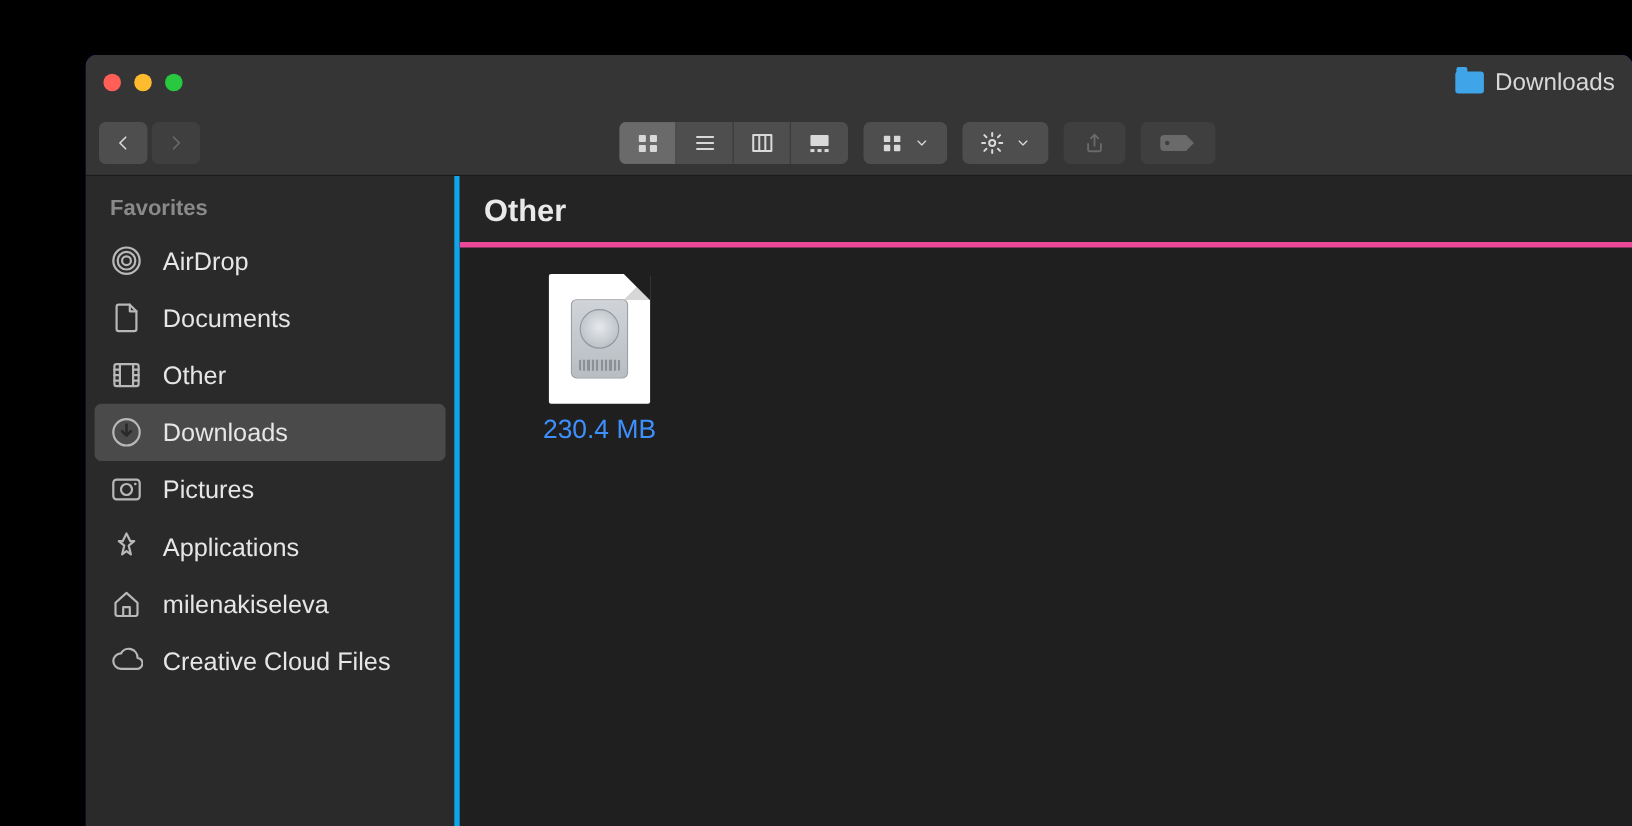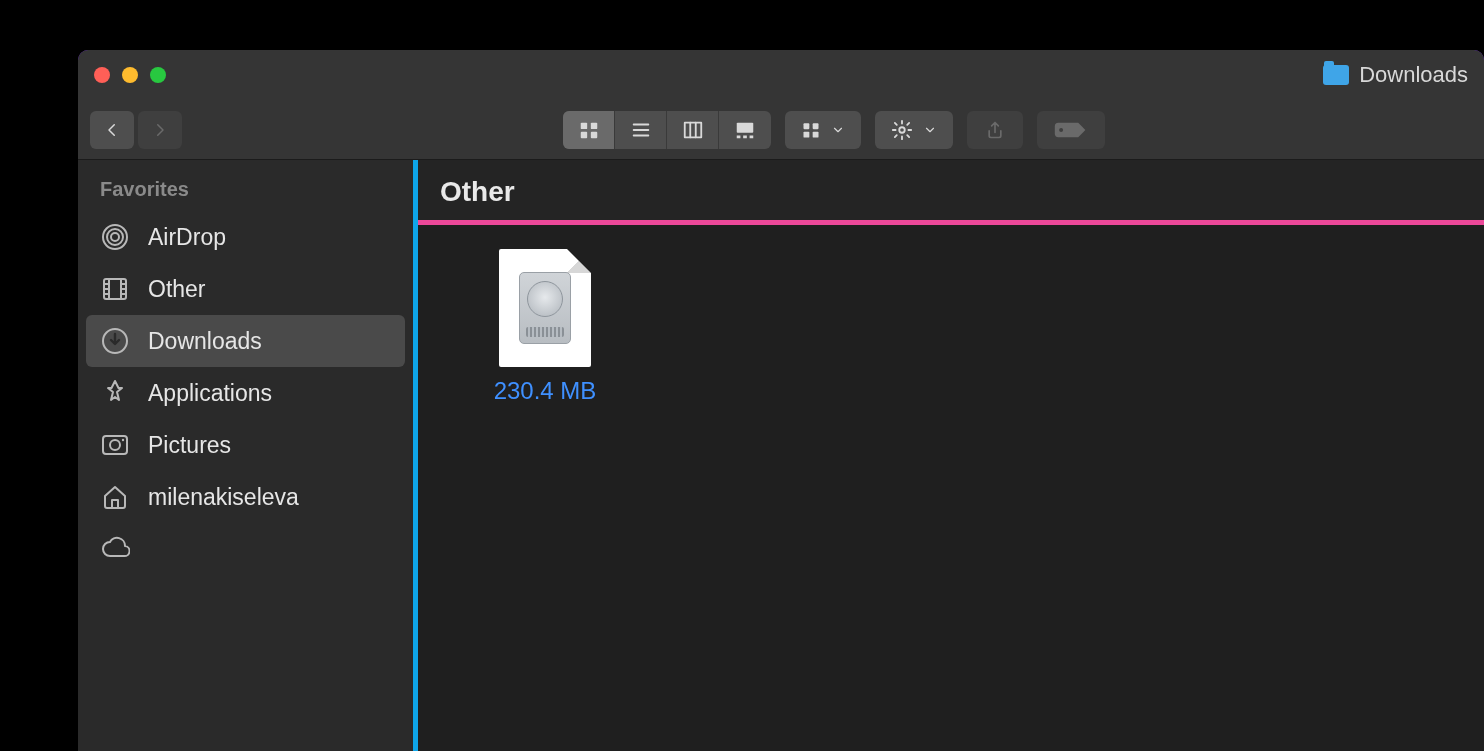--- a/index.html
+++ b/index.html
@@ -349,63 +349,72 @@
             <span class="side-icon">
               <svg viewBox="0 0 30 30">
                 <use href="#ico-airdrop"></use>
               </svg>
             </span>
             <span>AirDrop</span>
           </div>
           <div class="side-item">
             <span class="side-icon">
               <svg viewBox="0 0 30 30">
+                <use href="#ico-documents"></use>
+              </svg>
+            </span>
+            <span>Documents</span>
+          </div>
+          <div class="side-item">
+            <span class="side-icon">
+              <svg viewBox="0 0 30 30">
                 <use href="#ico-movies"></use>
               </svg>
             </span>
             <span>Other</span>
           </div>
           <div class="side-item selected">
             <span class="side-icon">
               <svg viewBox="0 0 30 30">
                 <use href="#ico-downloads"></use>
               </svg>
             </span>
             <span>Downloads</span>
           </div>
           <div class="side-item">
             <span class="side-icon">
               <svg viewBox="0 0 30 30">
+                <use href="#ico-pictures"></use>
+              </svg>
+            </span>
+            <span>Pictures</span>
+          </div>
+          <div class="side-item">
+            <span class="side-icon">
+              <svg viewBox="0 0 30 30">
                 <use href="#ico-applications"></use>
               </svg>
             </span>
             <span>Applications</span>
           </div>
           <div class="side-item">
             <span class="side-icon">
               <svg viewBox="0 0 30 30">
-                <use href="#ico-pictures"></use>
-              </svg>
-            </span>
-            <span>Pictures</span>
-          </div>
-          <div class="side-item">
-            <span class="side-icon">
-              <svg viewBox="0 0 30 30">
                 <use href="#ico-home"></use>
               </svg>
             </span>
             <span>milenakiseleva</span>
           </div>
           <div class="side-item">
             <span class="side-icon">
               <svg viewBox="0 0 30 30">
                 <use href="#ico-cc"></use>
               </svg>
             </span>
+            <span>Creative Cloud Files</span>
           </div>
         </div>
     </div>
 
     <div class="main">
       <div class="group-header">Other</div>
       <div class="file-grid" id="file-grid">
           <div class="file-item">
             <div class="file-thumb">
               <div class="disk-glyph"></div>

